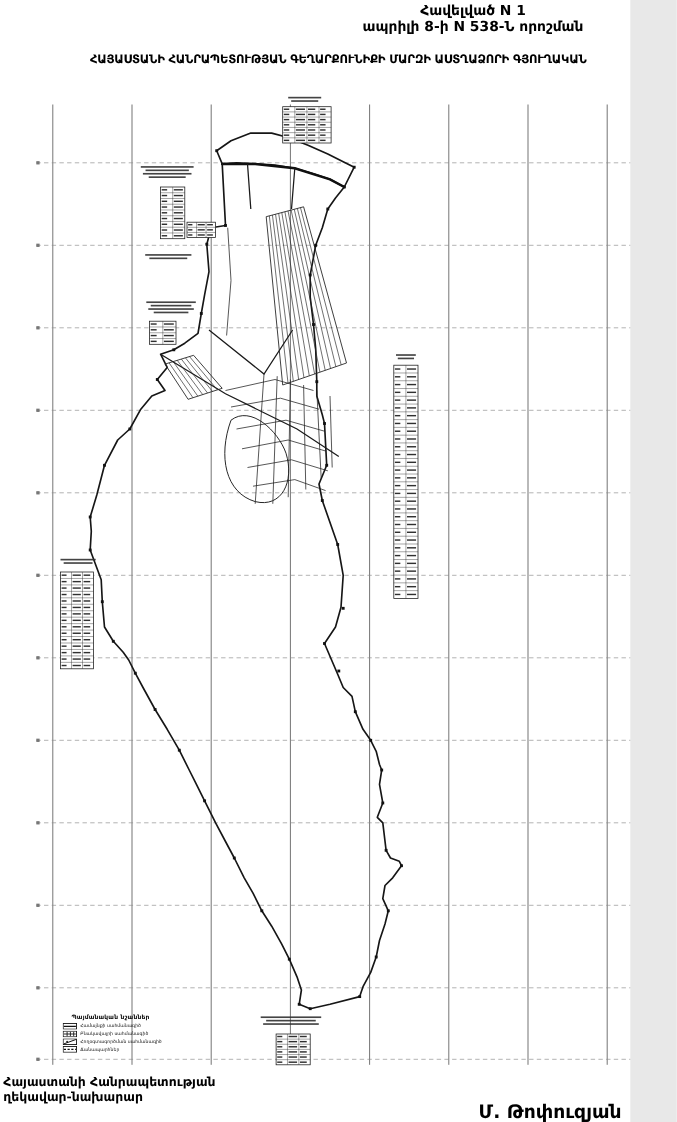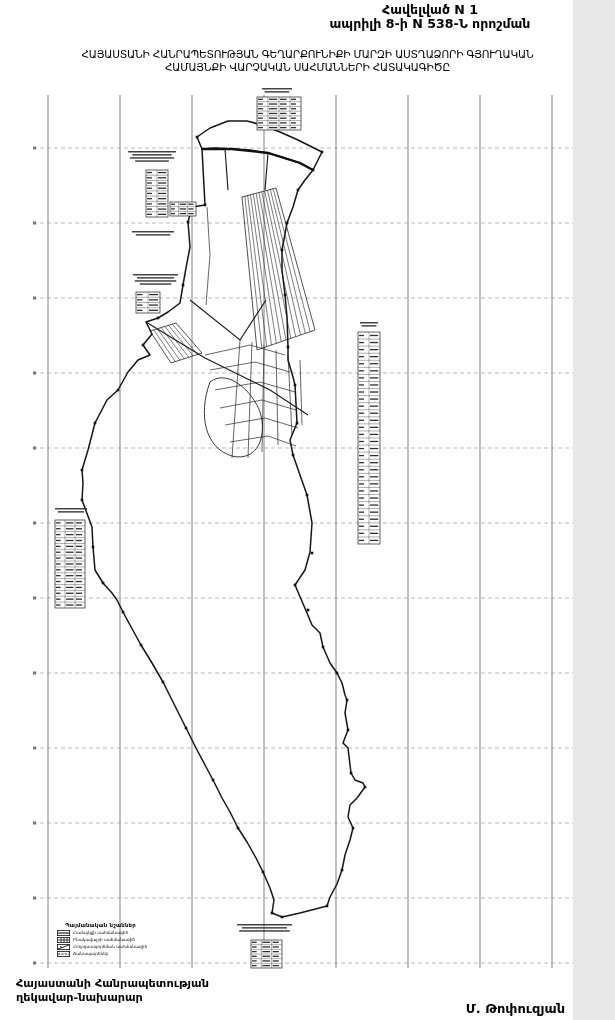--- a/index.html
+++ b/index.html
@@ -6,27 +6,27 @@
   .page{
     position:relative;width:573px;height:1020px;background:#ffffff;
     font-family:"DejaVu Sans",sans-serif;color:#000;overflow:hidden;
   }
   .annex{
     position:absolute;top:3px;right:8px;width:270px;text-align:center;
     font-weight:700;font-size:12.6px;line-height:1.14;letter-spacing:0px;
   }
   .map-title{
     position:absolute;top:48px;left:0;width:615px;text-align:center;
-    font-weight:400;font-size:10.6px;line-height:1.25;letter-spacing:-0.2px;
+    font-weight:700;font-size:10.6px;line-height:1.25;letter-spacing:-0.2px;
   }
   .footer{
-    position:absolute;left:16px;top:977px;font-weight:700;font-size:11.3px;line-height:1.2;
+    position:absolute;left:3px;top:977px;font-weight:700;font-size:11.3px;line-height:1.2;
   }
   .signature{
-    position:absolute;right:8px;top:1001px;font-weight:700;font-size:13px;
+    position:absolute;right:8px;top:1001px;font-weight:700;font-size:17px;
   }
   svg.map{position:absolute;left:0;top:0;}
   .legend{
     position:absolute;left:57px;top:922px;width:140px;
   }
   .legend-title{font-weight:700;font-size:5.4px;letter-spacing:.2px;margin-left:8px;margin-bottom:2px;}
   .legend-row{display:flex;align-items:center;margin-bottom:1.6px;height:5.5px;}
   .legend-sym{flex:0 0 auto;margin-right:3px;line-height:0;}
   .legend-label{font-size:4.2px;line-height:1;white-space:nowrap;color:#111;}
 </style>
@@ -35,21 +35,20 @@
 
 <div class="page">
 
   <div class="annex">
     <div>Հավելված N 1</div>
     <div>ապրիլի 8-ի N 538-Ն որոշման</div>
   </div>
 
   <div class="map-title">
     <div>ՀԱՅԱՍՏԱՆԻ ՀԱՆՐԱՊԵՏՈՒԹՅԱՆ ԳԵՂԱՐՔՈՒՆԻՔԻ ՄԱՐԶԻ ԱՍՏՂԱՁՈՐԻ ԳՅՈՒՂԱԿԱՆ</div>
-    <div>ՀԱՄԱՅՆՔԻ ՎԱՐՉԱԿԱՆ ՍԱՀՄԱՆՆԵՐԻ ՀԱՏԱԿԱԳԻԾԸ</div>
   </div>
 
   <svg class="map" width="615" height="1020" viewBox="0 0 615 1020" aria-label="map">
     <g id="grid">
         <line x1="48" y1="95" x2="48" y2="968" stroke="#4a4a4a" stroke-width="0.7"></line>
         <line x1="120" y1="95" x2="120" y2="968" stroke="#4a4a4a" stroke-width="0.7"></line>
         <line x1="192" y1="95" x2="192" y2="968" stroke="#4a4a4a" stroke-width="0.7"></line>
         <line x1="264" y1="95" x2="264" y2="968" stroke="#4a4a4a" stroke-width="0.7"></line>
         <line x1="336" y1="95" x2="336" y2="968" stroke="#4a4a4a" stroke-width="0.7"></line>
         <line x1="408" y1="95" x2="408" y2="968" stroke="#4a4a4a" stroke-width="0.7"></line>

